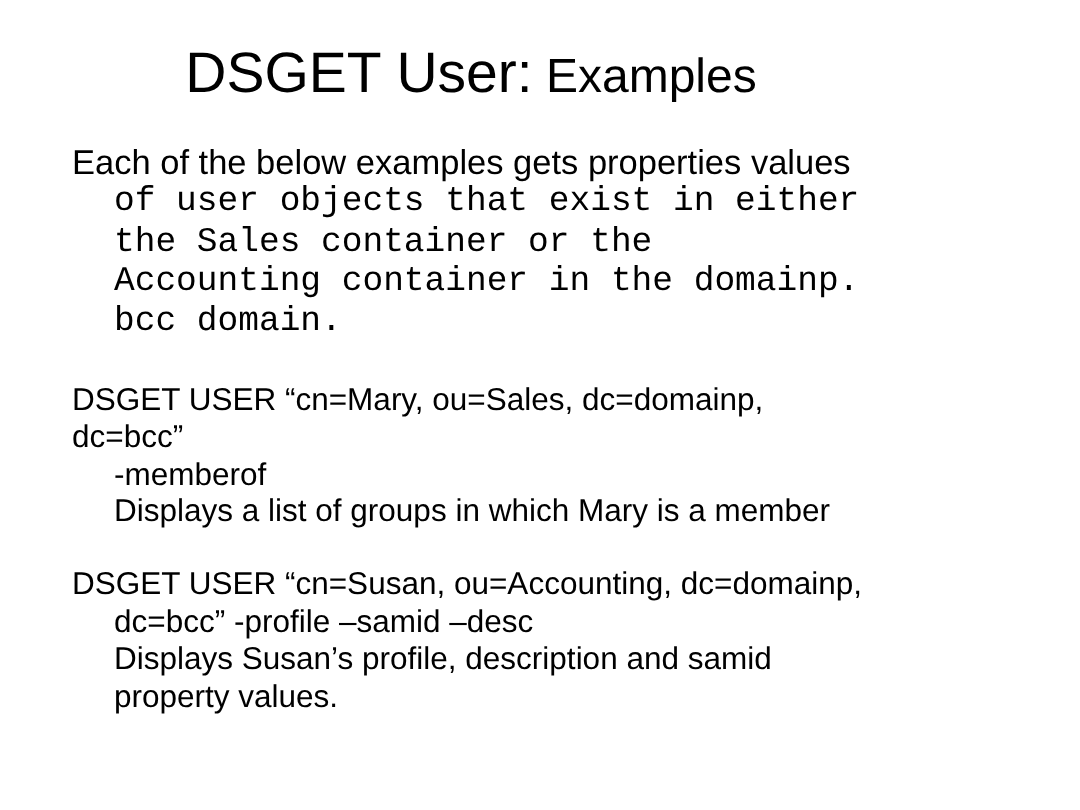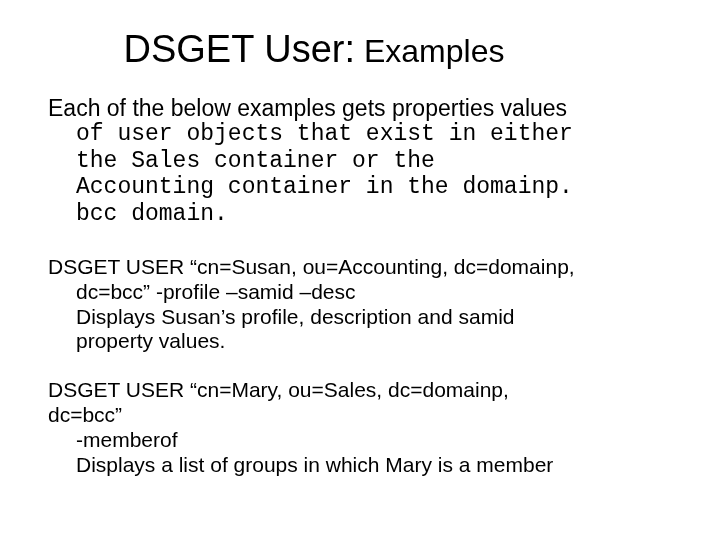--- a/index.html
+++ b/index.html
@@ -54,24 +54,24 @@
   <h1 class="title">
     <span>DSGET User:</span><span class="t-sub"> Examples</span>
   </h1>
 
   <p class="intro">
     <span>Each of the below examples gets properties values</span>
     <span class="hang">of user objects that exist in either the Sales container or the Accounting container in the domainp. bcc domain.</span>
   </p>
 
   <p class="block">
+    <span>DSGET USER “cn=Mary, ou=Sales, dc=domainp, dc=bcc”</span>
+    <span class="hang">-memberof</span>
+    <span class="hang">Displays a list of groups in which Mary is a member</span>
+  </p>
+
+  <p class="block">
     <span>DSGET USER “cn=Susan, ou=Accounting, dc=domainp,</span>
     <span class="hang">dc=bcc”  -profile –samid –desc</span>
     <span class="hang">Displays Susan’s profile, description and samid property values.</span>
   </p>
 
-  <p class="block">
-    <span>DSGET USER “cn=Mary, ou=Sales, dc=domainp, dc=bcc”</span>
-    <span class="hang">-memberof</span>
-    <span class="hang">Displays a list of groups in which Mary is a member</span>
-  </p>
-
 </div>
 
 </body></html>

